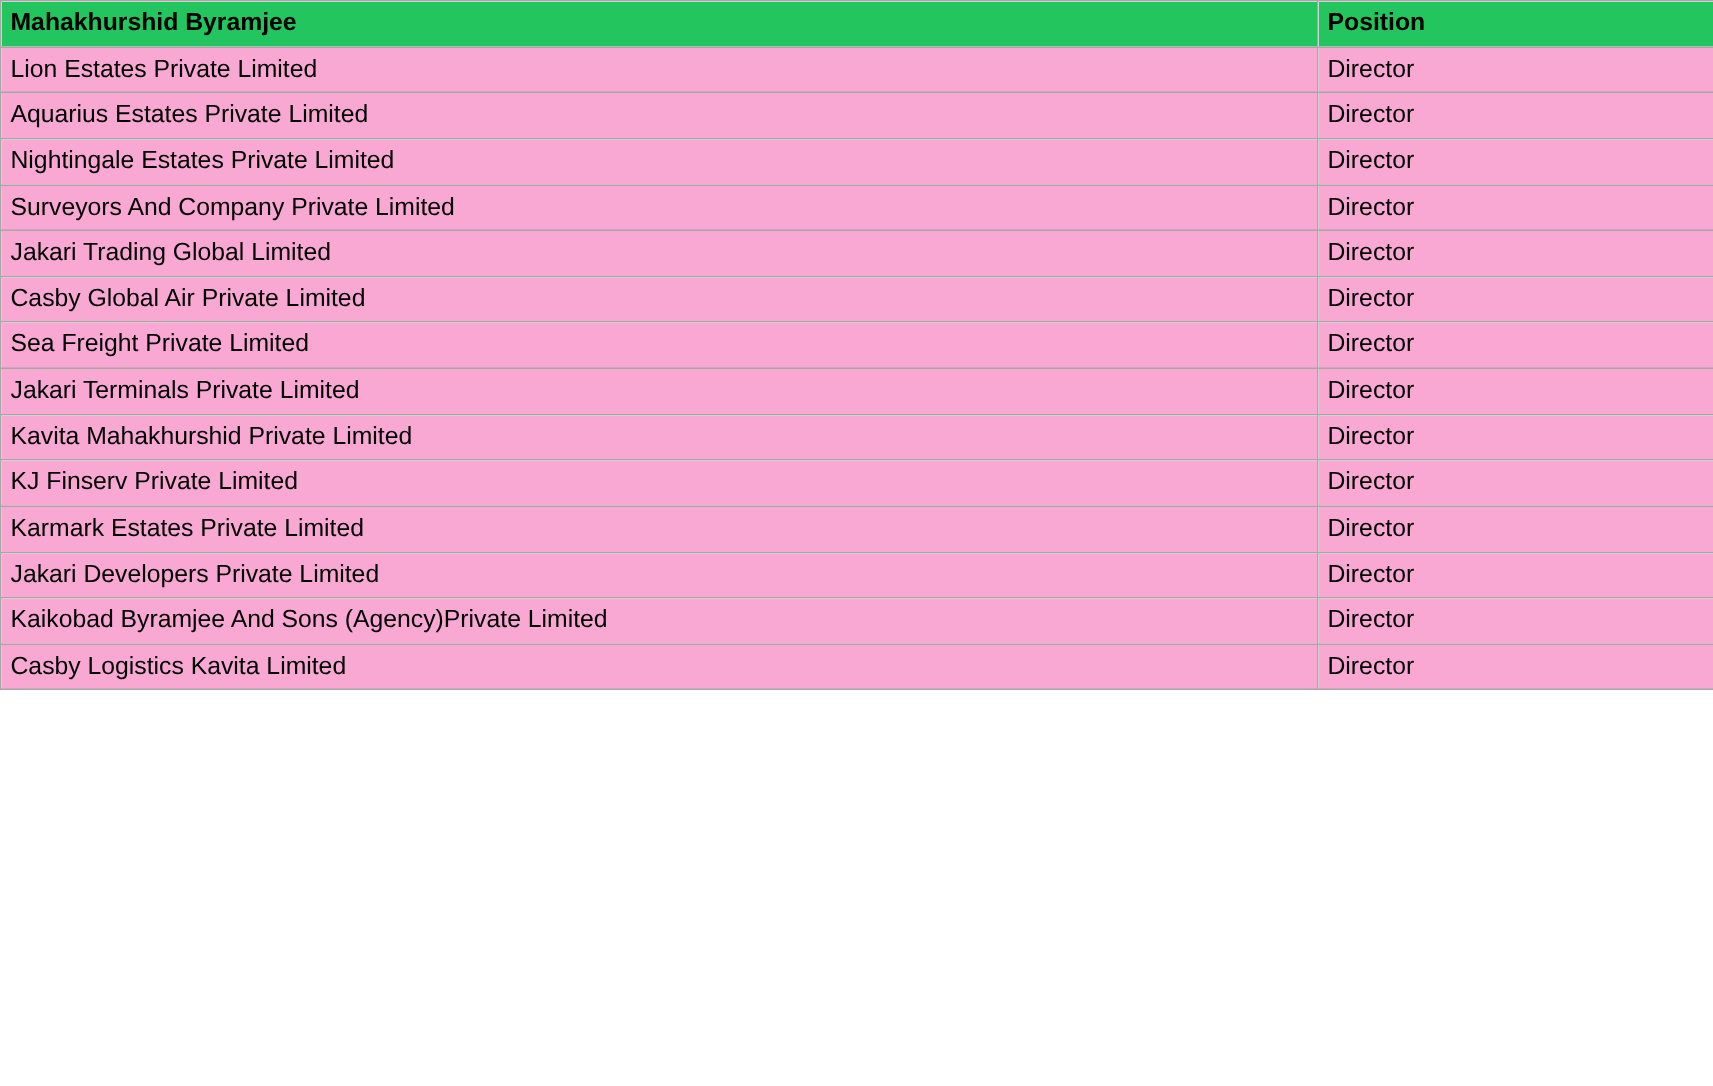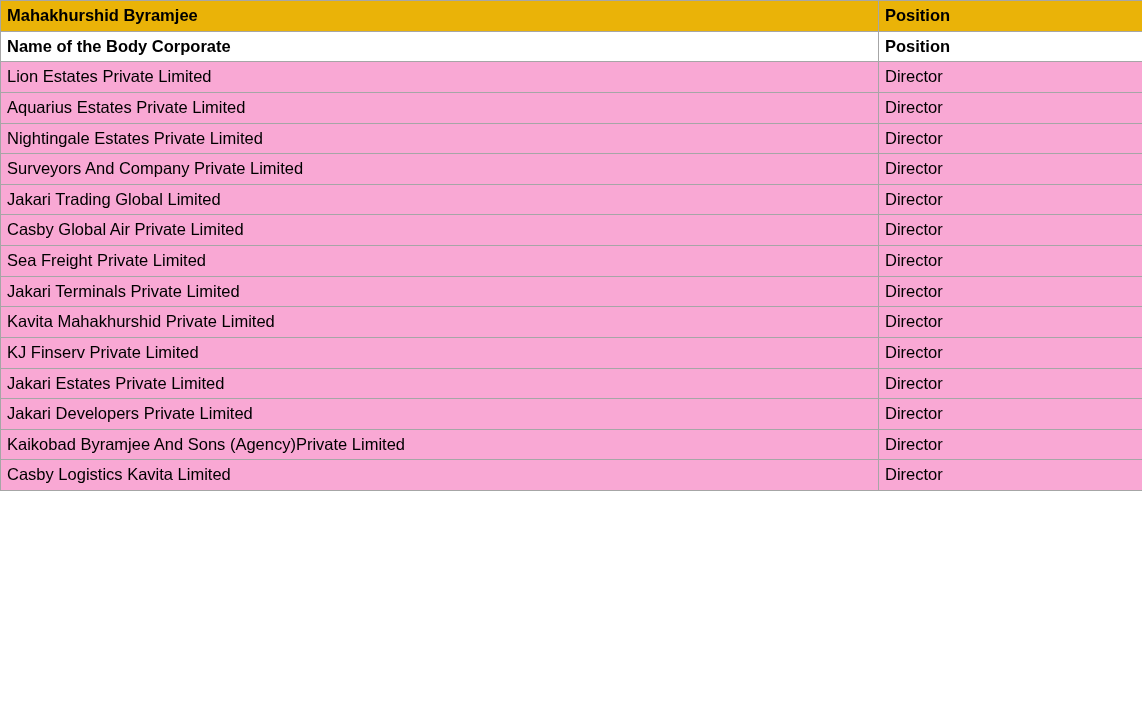--- a/index.html
+++ b/index.html
@@ -31,21 +31,21 @@
     padding: 4px 6px 5px 6px;
     font-size: 16.5px;
     line-height: 1.25;
     vertical-align: middle;
     height: 29px;
     box-sizing: border-box;
     white-space: nowrap;
     overflow: hidden;
   }
   tr.title-row td {
-    background: #eab308;
+    background: #22c55e;
     font-weight: bold;
     height: 30px;
   }
   tr.header-row td {
     background: #ffffff;
     font-weight: bold;
     height: 30px;
   }
   tr.data-row td {
     background: #f9a8d4;
@@ -61,24 +61,20 @@
 
 <div class="sheet">
   <table class="corp-table">
     <colgroup>
       <col class="c-name">
       <col class="c-pos">
     </colgroup>
     <tbody>
       <tr class="title-row">
         <td>Mahakhurshid Byramjee</td>
-        <td>Position</td>
-      </tr>
-      <tr class="header-row">
-        <td>Name of the Body Corporate</td>
         <td>Position</td>
       </tr>
 
       <tr class="data-row">
         <td>Lion Estates Private Limited</td>
         <td>Director</td>
       </tr>
       <tr class="data-row">
         <td>Aquarius Estates Private Limited</td>
         <td>Director</td>
@@ -109,21 +105,21 @@
       </tr>
       <tr class="data-row">
         <td>Kavita Mahakhurshid Private Limited</td>
         <td>Director</td>
       </tr>
       <tr class="data-row">
         <td>KJ Finserv Private Limited</td>
         <td>Director</td>
       </tr>
       <tr class="data-row">
-        <td>Jakari Estates Private Limited</td>
+        <td>Karmark Estates Private Limited</td>
         <td>Director</td>
       </tr>
       <tr class="data-row">
         <td>Jakari Developers Private Limited</td>
         <td>Director</td>
       </tr>
       <tr class="data-row">
         <td>Kaikobad Byramjee And Sons (Agency)Private Limited</td>
         <td>Director</td>
       </tr>

